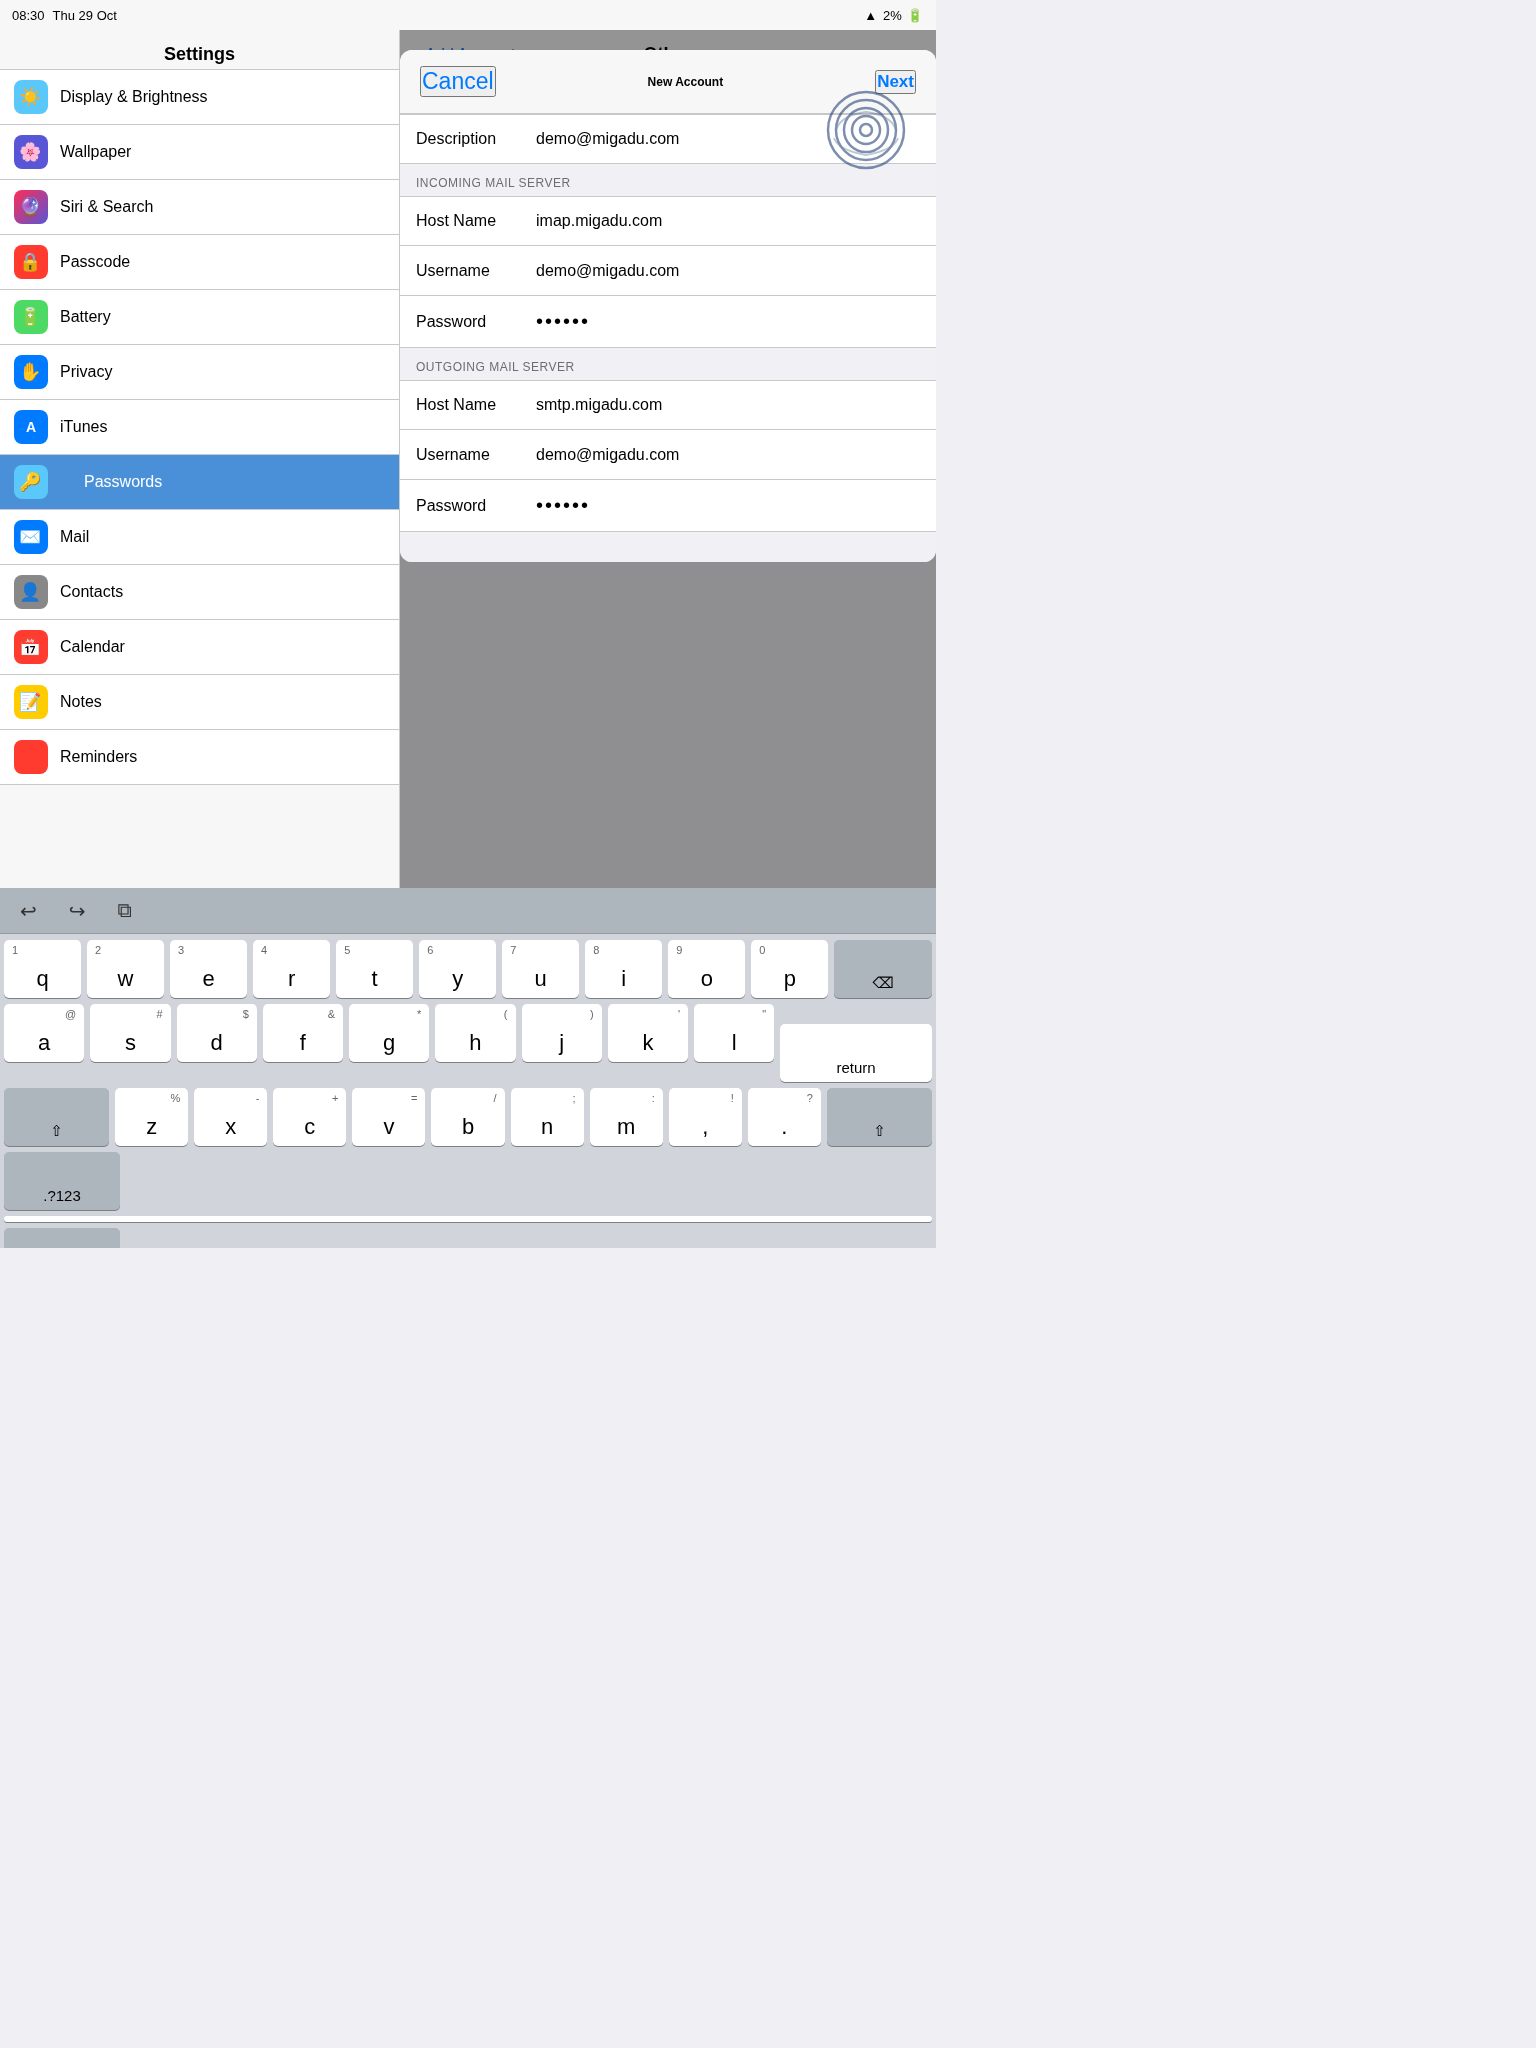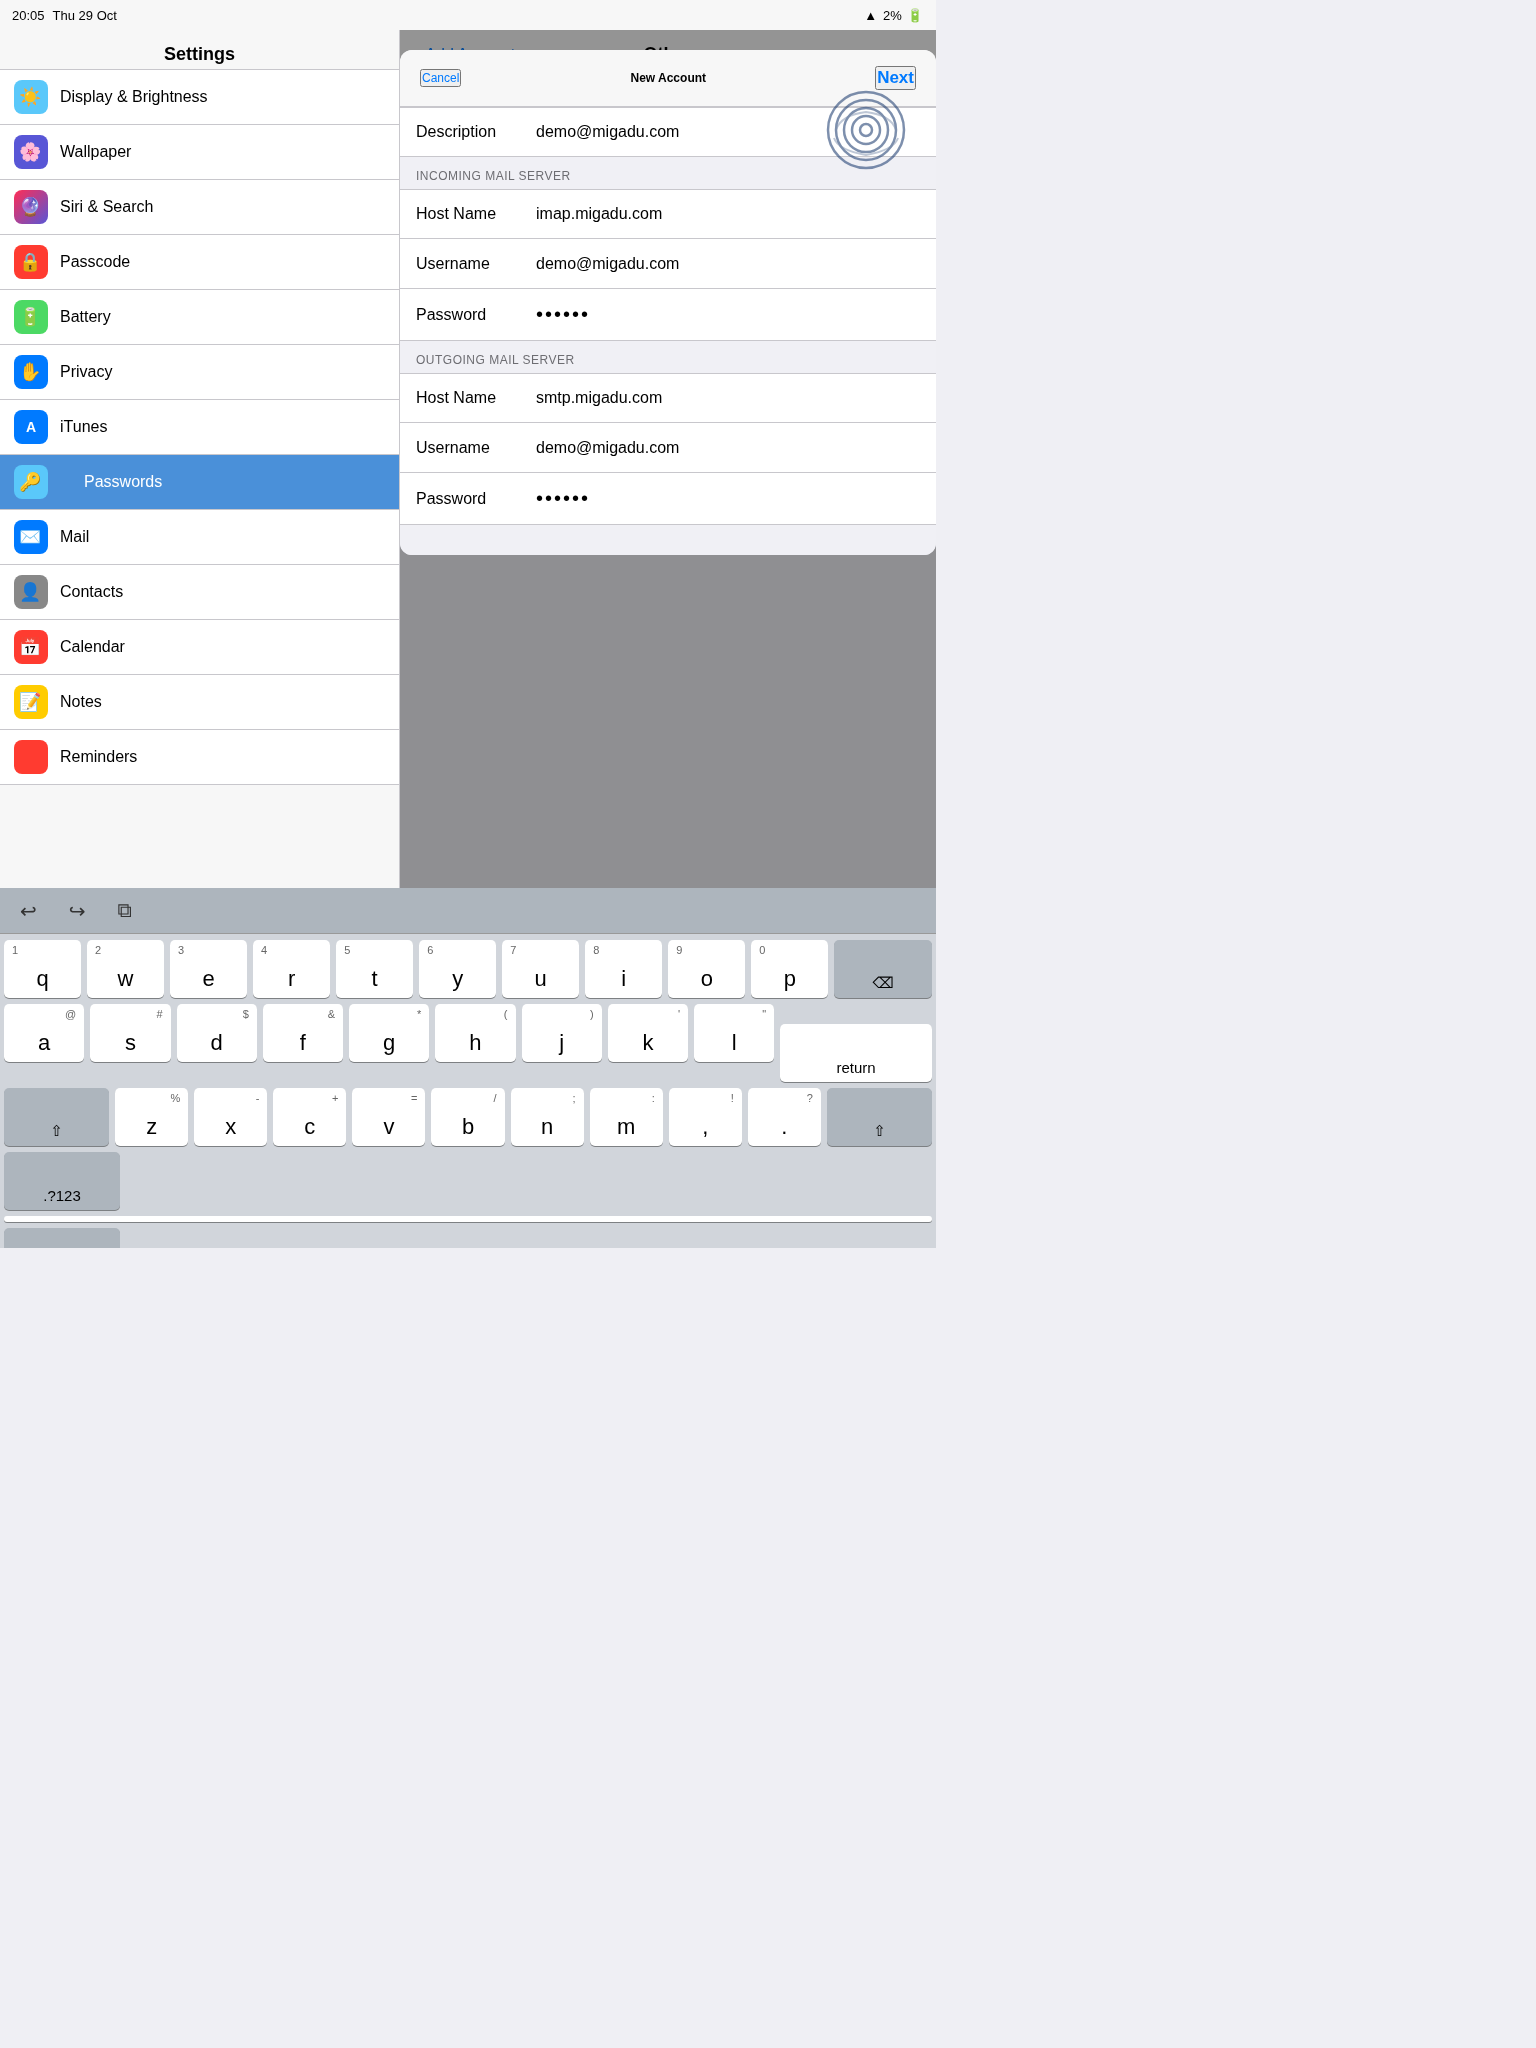--- a/index.html
+++ b/index.html
@@ -166,21 +166,21 @@
     .modal-header {
       background: #f7f7f7;
       display: flex;
       align-items: center;
       justify-content: space-between;
       padding: 16px 20px;
       border-bottom: 1px solid #c8c7cc;
     }
     .modal-cancel {
       color: #007aff;
-      font-size: 12px;
+      font-size: 23px;
     }
     .modal-title {
       font-size: 12px;
       font-weight: 600;
     }
     .modal-next {
       color: #007aff;
       font-size: 17px;
       font-weight: 600;
     }
@@ -341,21 +341,21 @@
       height: 80px;
       opacity: 0.7;
       z-index: 250;
     }
   </style>
 </head>
 <body>
 
 <div class="status-bar">
   <div class="status-left">
-    <span>20:05</span>
+    <span>08:30</span>
     <span>Thu 29 Oct</span>
   </div>
   <div class="status-right">
     <span>▲</span>
     <span>2%</span>
     <span>🔋</span>
   </div>
 </div>
 
 <div class="main-layout">

